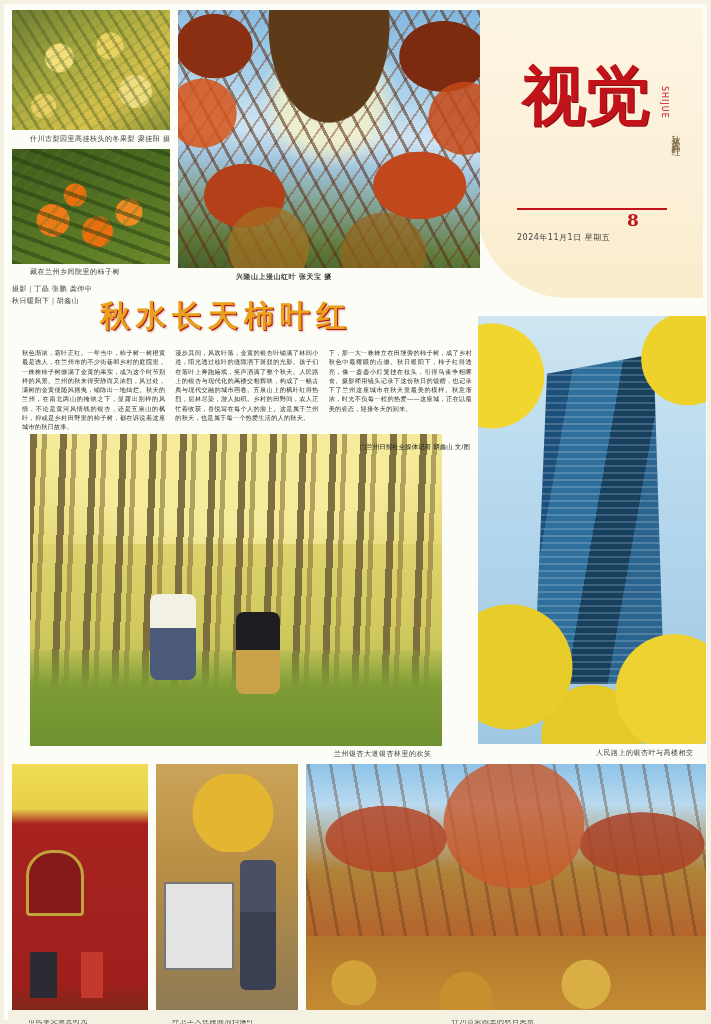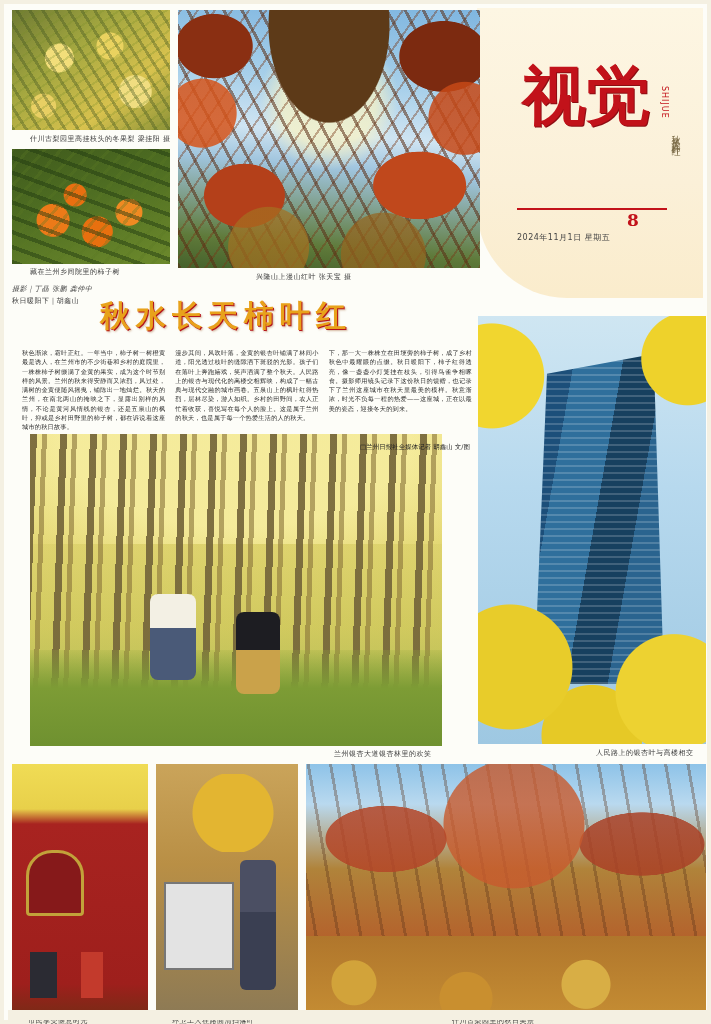--- a/index.html
+++ b/index.html
@@ -242,23 +242,23 @@
 
   <div class="ph" id="ph-persim">
       <div class="leafy"></div>
     </div>
   <div class="cap" style="left:26px;top:263px;">藏在兰州乡间院里的柿子树</div>
 
   <div class="ph" id="ph-canopy">
     <div class="branches"></div>
       <div class="foliage"></div>
   </div>
-  <div class="cap" style="left:252px;top:268px;">兴隆山上漫山红叶  张天宝 摄</div>
-
-  <div class="cap" style="left:8px;top:280px;font-style:italic;">摄影｜丁晶 张鹏 龚仲中</div>
+  <div class="cap" style="left:232px;top:268px;font-weight:bold;">兴隆山上漫山红叶  张天宝 摄</div>
+
+  <div class="cap" style="left:8px;top:280px;">摄影｜丁晶 张鹏 龚仲中</div>
   <div class="cap" style="left:8px;top:292px;">秋日暖阳下｜胡鑫山</div>
 
   <div class="ph" id="ph-forest">
     <div class="canopytop"></div>
       <div class="trunks"></div>
       <div class="ground"></div>
     <div class="kid1"></div>
       <div class="kid2"></div>
   </div>
   <div class="cap" style="left:330px;top:745px;">兰州银杏大道银杏林里的欢笑</div>

